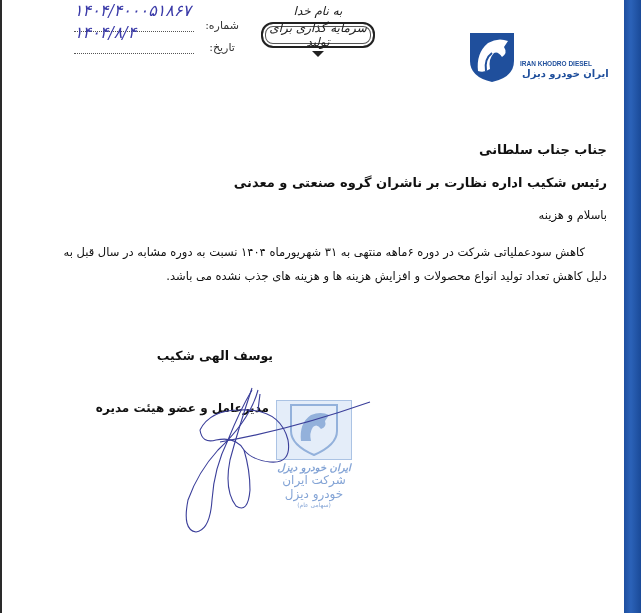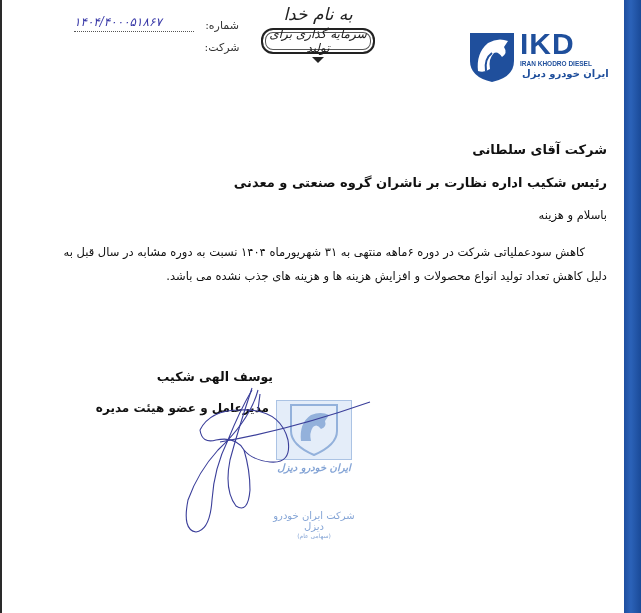--- a/index.html
+++ b/index.html
@@ -11,93 +11,95 @@
     .left-border { position: absolute; left: 0; top: 0; width: 2px; height: 613px; background: #2a2a2a; }
     .blue-bar {
       position: absolute; left: 624px; top: 0; width: 17px; height: 613px;
       background: linear-gradient(90deg, #1e4fa0 0%, #2b62b8 40%, #1a4a98 100%);
     }
     .meta { position: absolute; left: 30px; top: 10px; width: 220px; direction: rtl; font-size: 11px; color: #333; }
     .meta-row { height: 22px; display: flex; align-items: flex-end; }
     .meta-label { width: 56px; text-align: center; }
     .meta-dots { flex: 0 0 120px; border-bottom: 1px dotted #555; position: relative; height: 14px; }
     .meta-value {
-      position: absolute; left: 0; bottom: 2px; color: #3a3aa8;
-      font-family: "DejaVu Serif", serif; font-size: 12px; font-style: italic; white-space: nowrap;
+      position: absolute; left: 0; bottom: 11px; color: #3a3aa8;
+      font-family: "DejaVu Serif", serif; font-size: 16px; font-style: italic; white-space: nowrap;
       direction: rtl;
     }
     .header-center { position: absolute; left: 258px; top: 4px; width: 120px; text-align: center; }
-    .bismillah { font-family: "DejaVu Serif", serif; font-size: 17px; font-style: italic; color: #222; direction: rtl; }
+    .bismillah { font-family: "DejaVu Serif", serif; font-size: 12px; font-style: italic; color: #222; direction: rtl; }
     .slogan-frame {
       margin: 4px auto 3px; width: 110px; height: 22px; border: 2px solid #222; border-radius: 12px;
       display: flex; align-items: center; justify-content: center;
       font-family: "DejaVu Serif", serif; font-size: 12px; font-style: italic; color: #222; direction: rtl;
       box-shadow: inset 0 0 0 2px #fff, inset 0 0 0 3px #555;
     }
     .slogan-tip { width: 0; height: 0; margin: 0 auto; border-left: 6px solid transparent; border-right: 6px solid transparent; border-top: 6px solid #222; }
     .logo { position: absolute; left: 468px; top: 28px; width: 130px; height: 60px; }
     .logo-shield { position: absolute; left: 0; top: 3px; width: 48px; height: 52px; }
     .logo-ikd { position: absolute; left: 52px; top: 0; font-family: "Liberation Sans", sans-serif; font-weight: bold; font-size: 30px; color: #1f4f9c; letter-spacing: 1px; line-height: 32px; }
     .logo-sub { position: absolute; left: 52px; top: 32px; font-family: "Liberation Sans", sans-serif; font-weight: bold; font-size: 6.5px; color: #1f4f9c; white-space: nowrap; }
     .logo-fa { position: absolute; left: 54px; top: 40px; font-size: 10px; color: #1f4f9c; direction: rtl; white-space: nowrap; font-weight: bold; }
     .body-text { position: absolute; right: 34px; width: 560px; direction: rtl; text-align: right; color: #111; }
     .addressee { top: 142px; font-size: 13px; font-weight: bold; }
     .addressee-title { top: 175px; font-size: 13px; font-weight: bold; }
     .greeting { top: 208px; font-size: 11.5px; }
     .paragraph { top: 240px; font-size: 11.5px; line-height: 24px; text-indent: 22px; }
-    .signer-name { position: absolute; right: 368px; top: 369px; font-size: 12.5px; font-weight: bold; direction: rtl; color: #111; }
+    .signer-name { position: absolute; right: 368px; top: 348px; font-size: 12.5px; font-weight: bold; direction: rtl; color: #111; }
     .signer-title { position: absolute; right: 372px; top: 401px; font-size: 12px; font-weight: bold; direction: rtl; color: #111; }
     .signature { position: absolute; left: 140px; top: 380px; width: 240px; height: 160px; }
     .stamp {
       position: absolute; left: 270px; top: 400px; width: 88px; height: 118px;
       text-align: center; color: #5b86c8; opacity: 0.75;
     }
     .stamp-box { width: 74px; height: 58px; margin: 0 auto; border: 1px solid #8fb0dc; background: #dce8f7; position: relative; }
     .stamp-brand { font-size: 10px; font-weight: bold; font-style: italic; margin-top: 2px; direction: rtl; }
-    .stamp-company { font-size: 10px; direction: rtl; margin-top: 37px; }
+    .stamp-company { font-size: 12px; direction: rtl; }
     .stamp-sub { font-size: 6px; direction: rtl; }
   </style>
 </head>
 <body>
 
 <div class="left-border"></div>
 <div class="blue-bar"></div>
 
 <div class="meta">
   <div class="meta-row">
     <span class="meta-label">شماره:</span>
     <span class="meta-dots">
       <span class="meta-value">۱۴۰۴/۴۰۰۰۵۱۸۶۷</span>
     </span>
   </div>
   <div class="meta-row">
-    <span class="meta-label">شرکت:</span>
+    <span class="meta-label">تاریخ:</span>
+    <span class="meta-dots">
+      <span class="meta-value">۱۴۰۴/۸/۴</span>
+    </span>
   </div>
 </div>
 
 <div class="header-center">
   <div class="bismillah">به نام خدا</div>
   <div class="slogan-frame">
     <span>سرمایه گذاری برای تولید</span>
   </div>
   <div class="slogan-tip"></div>
 </div>
 
 <div class="logo">
   <svg class="logo-shield" viewBox="0 0 48 52">
     <path d="M2 2 H46 V30 Q46 46 24 51 Q2 46 2 30 Z" fill="#1f4f9c"></path>
     <path d="M10 40 Q8 22 20 12 Q30 6 40 10 L36 16 Q40 22 34 26 Q30 20 26 22 Q20 28 22 38 Q16 42 10 40 Z" fill="#ffffff"></path>
     <path d="M18 40 Q16 28 24 22" stroke="#1f4f9c" stroke-width="2" fill="none"></path>
   </svg>
-  <div class="logo-ikd">IKD</div>
   <div class="logo-sub">IRAN KHODRO DIESEL</div>
   <div class="logo-fa">ایران خودرو دیزل</div>
 </div>
 
-<div class="body-text addressee">شرکت آقای سلطانی</div>
+<div class="body-text addressee">جناب جناب سلطانی</div>
 <div class="body-text addressee-title">رئیس شکیب اداره نظارت بر ناشران گروه صنعتی و معدنی</div>
 <div class="body-text greeting">باسلام و هزینه</div>
 <div class="body-text paragraph">کاهش سودعملیاتی شرکت در دوره ۶ماهه منتهی به ۳۱ شهریورماه ۱۴۰۴ نسبت به دوره مشابه در سال قبل به دلیل کاهش تعداد تولید انواع محصولات و افزایش هزینه ها و هزینه های جذب نشده می باشد.</div>
 
 <div class="signer-name">یوسف الهی شکیب</div>
 <div class="signer-title">مدیرعامل و عضو هیئت مدیره</div>
 
 <div class="stamp">
   <div class="stamp-box">
     <svg width="74" height="58" viewBox="0 0 74 58">

